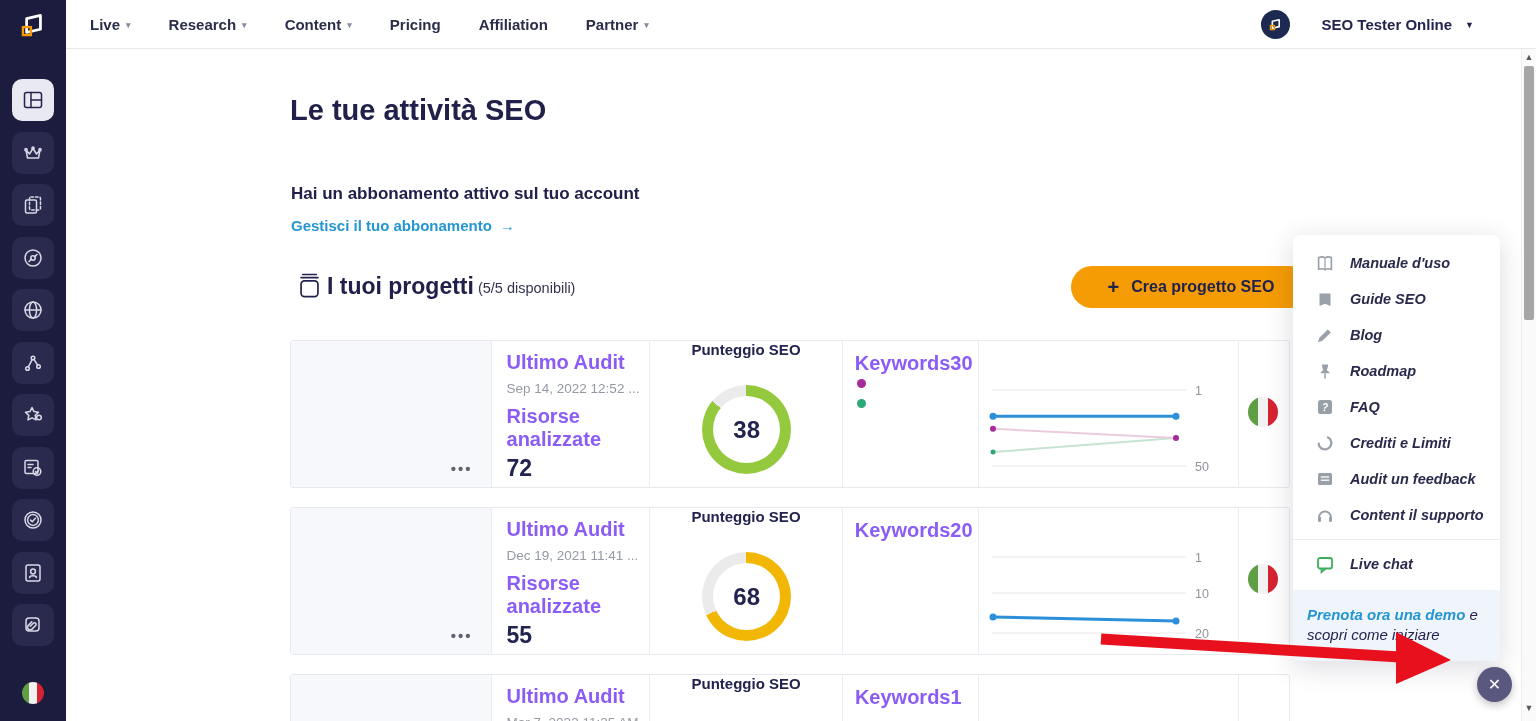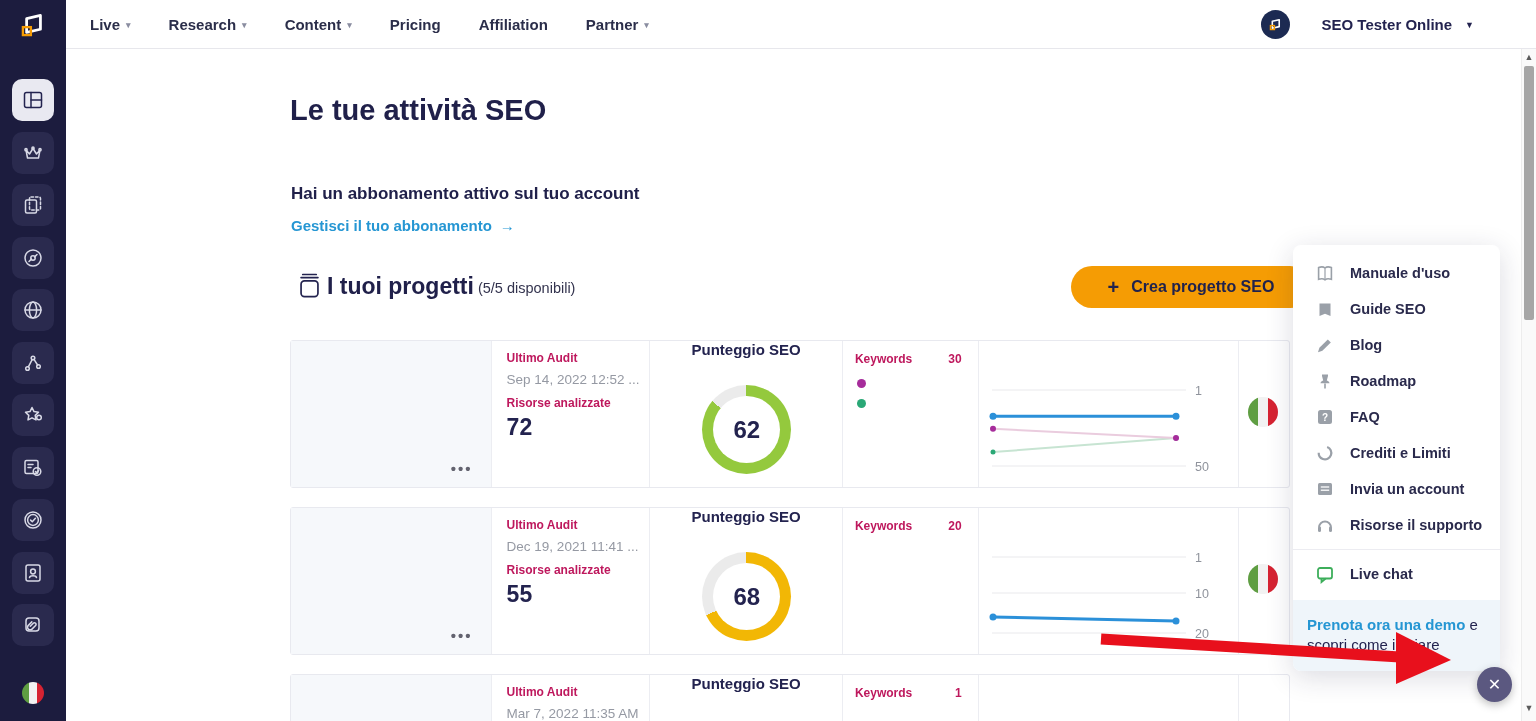--- a/index.html
+++ b/index.html
@@ -39,32 +39,32 @@
   .card { position:absolute; left:290px; width:1000px; height:148px; background:#fff; border:1px solid #e8e9ef; border-radius:3px; display:flex; }
   .cell { position:relative; height:100%; border-right:1px solid #ecedf2; }
   .cell:last-child { border-right:none; }
   .c-thumb { width:201px; background:#f6f8fb; }
   .c-info  { width:159px; padding:10px 0 0 15px; }
   .c-score { width:193px; }
   .c-keys  { width:136px; }
   .c-chart { width:261px; }
   .c-flag  { width:50px; border-right:none; }
   .dots-menu { position:absolute; right:18px; bottom:10px; font-size:15px; letter-spacing:2px; color:#63636f; font-weight:700; cursor:pointer; }
-  .lbl { font-size:12px; font-weight:700; color:#be185d; }
+  .lbl { font-size:20px; font-weight:700; color:#8b5cf6; }
   .date { font-size:13.5px; color:#9599a3; margin:7px 0 9px; }
   .big-num { font-size:23px; font-weight:700; color:#23234f; margin-top:4px; }
   .score-lbl { text-align:center; font-size:15px; font-weight:700; color:#23234f; }
   .gauge { position:absolute; left:52px; top:44px; width:89px; height:89px; border-radius:50%; display:flex; align-items:center; justify-content:center; }
   .gauge-hole { width:67px; height:67px; border-radius:50%; background:#fff; display:flex; align-items:center; justify-content:center; font-size:24px; font-weight:700; color:#23234f; }
   .keys-row { display:flex; justify-content:space-between; padding:11px 16px 0 12px; }
   .key-dot { position:absolute; left:14px; width:9px; height:9px; border-radius:50%; }
   .flag { position:absolute; left:9px; top:56px; width:30px; height:30px; border-radius:50%; overflow:hidden; display:flex; box-shadow:0 0 0 1px rgba(0,0,0,.06) inset; }
 
   
-  #help-menu { position:absolute; left:1293px; top:245px; width:207px; background:#fff; border-radius:8px; box-shadow:0 6px 28px rgba(30,30,70,.16); z-index:10; overflow:hidden; padding-top:10px; }
+  #help-menu { position:absolute; left:1293px; top:235px; width:207px; background:#fff; border-radius:8px; box-shadow:0 6px 28px rgba(30,30,70,.16); z-index:10; overflow:hidden; padding-top:10px;font-style:italic; }
   .help-item { height:36px; display:flex; align-items:center; gap:15px; padding-left:22px; cursor:pointer; }
   .help-item .hico { width:20px; height:20px; color:#9aa0a8; display:flex; align-items:center; justify-content:center; }
   .help-item .hlbl { font-size:14.5px; font-weight:600; color:#2a2a4c; }
   .help-divider { height:1px; background:#ececf1; margin:6px 0; }
   #help-footer { background:#eff5fa; padding:15px 16px 16px 14px; margin-top:8px; font-size:15px; line-height:20px; color:#23234f; }
   #help-footer a { color:#2596d3; font-weight:700; text-decoration:none; cursor:pointer; }
 
   
   #red-arrow { position:absolute; left:1095px; top:628px; z-index:11; }
   #close-fab { position:absolute; left:1477px; top:667px; width:35px; height:35px; border-radius:50%; border:none; background:#5b5880; color:#fff; font-size:16px; cursor:pointer; z-index:12; display:flex; align-items:center; justify-content:center; box-shadow:0 3px 8px rgba(0,0,0,.25); }
@@ -241,21 +241,21 @@
         </div>
         <div class="cell c-info">
           <div class="lbl">Ultimo Audit</div>
           <div class="date">Sep 14, 2022 12:52 ...</div>
           <div class="lbl">Risorse analizzate</div>
           <div class="big-num">72</div>
         </div>
         <div class="cell c-score">
           <div class="score-lbl">Punteggio SEO</div>
           <div class="gauge" style="background: conic-gradient(rgb(148, 201, 61) 86%, rgb(235, 235, 235) 0deg);">
-            <div class="gauge-hole">62</div>
+            <div class="gauge-hole">38</div>
           </div>
         </div>
         <div class="cell c-keys">
           <div class="keys-row">
             <span class="lbl" style="font-weight:600">Keywords</span>
             <span class="lbl">30</span>
           </div>
           <div class="key-dot" style="top: 38px; background: rgb(166, 44, 155);"></div>
           <div class="key-dot" style="top: 58px; background: rgb(42, 168, 118);"></div>
         </div>
@@ -401,31 +401,31 @@
           <span class="hlbl">Crediti e Limiti</span>
         </div>
         <div class="help-item">
           <span class="hico">
             <svg width="20" height="20" viewBox="0 0 20 20">
               <rect x="3" y="4" width="14" height="12" rx="1.5" fill="currentColor"></rect>
               <line x1="5.8" y1="8" x2="14.2" y2="8" stroke="#ffffff" stroke-width="1.3"></line>
               <line x1="5.8" y1="11.2" x2="14.2" y2="11.2" stroke="#ffffff" stroke-width="1.3"></line>
             </svg>
           </span>
-          <span class="hlbl">Invia un account</span>
+          <span class="hlbl">Audit un feedback</span>
         </div>
         <div class="help-item">
           <span class="hico">
             <svg width="20" height="20" viewBox="0 0 20 20">
               <path d="M4 12.5a6 6 0 0 1 12 0" fill="none" stroke="currentColor" stroke-width="1.8"></path>
               <rect x="3" y="11.3" width="3" height="5.7" rx="1.5" fill="currentColor"></rect>
               <rect x="14" y="11.3" width="3" height="5.7" rx="1.5" fill="currentColor"></rect>
             </svg>
           </span>
-          <span class="hlbl">Risorse il supporto</span>
+          <span class="hlbl">Content il supporto</span>
         </div>
         <div class="help-divider"></div>
         <div class="help-item">
           <span class="hico" style="color: rgb(61, 174, 91);">
             <svg width="20" height="20" viewBox="0 0 20 20">
               <rect x="3" y="4" width="14" height="10.5" rx="2" fill="none" stroke="currentColor" stroke-width="1.8"></rect>
               <path d="M6.5 14.5V18l4.2-3.5" fill="none" stroke="currentColor" stroke-width="1.8"></path>
             </svg>
           </span>
           <span class="hlbl">Live chat</span>

